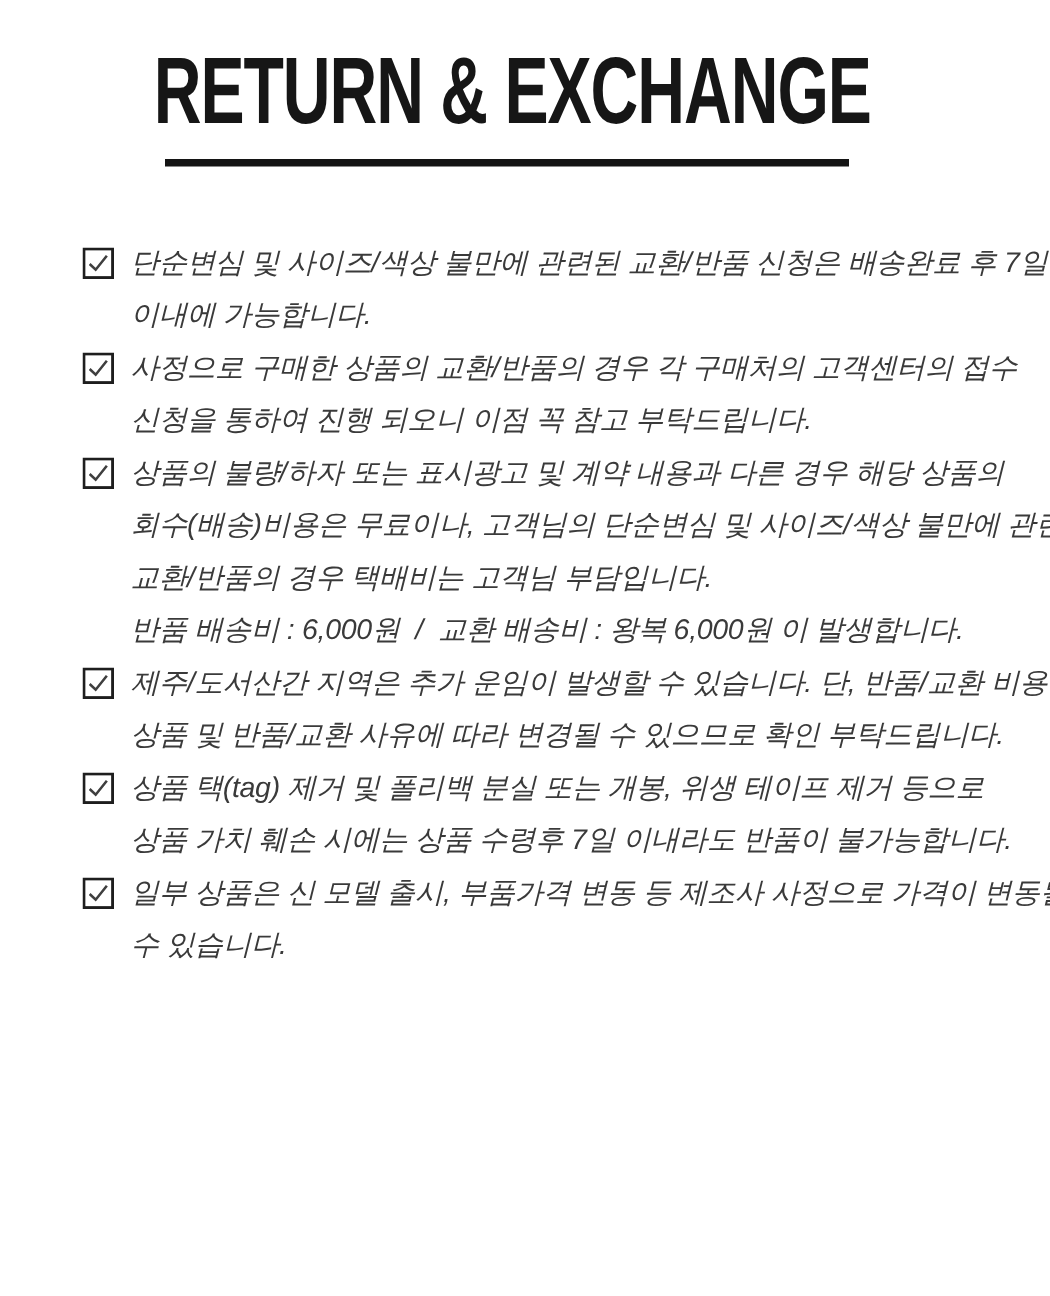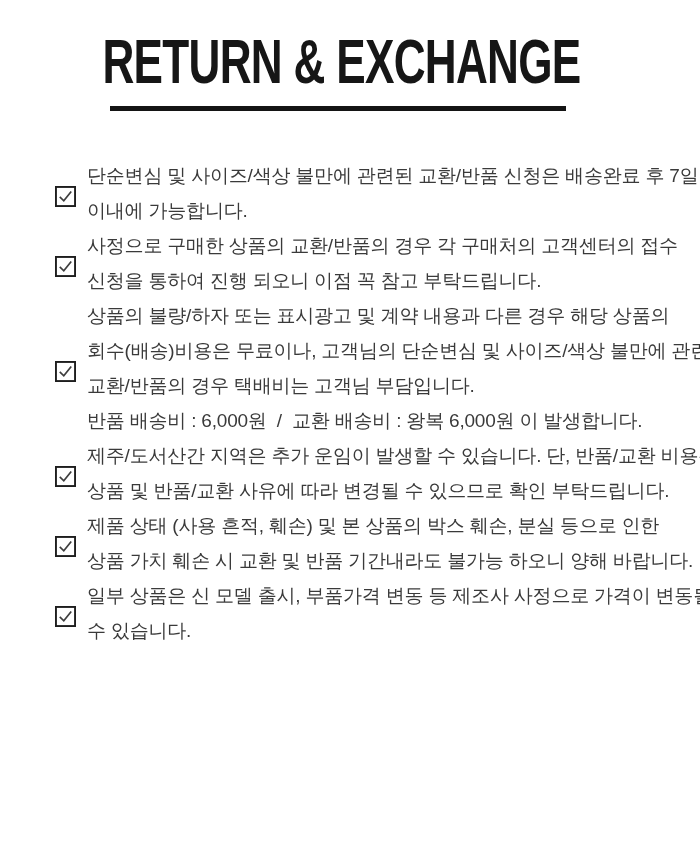--- a/index.html
+++ b/index.html
@@ -38,21 +38,22 @@
     background: #141414;
     margin: 13px auto 0 auto;
   }
   .policy {
     margin-top: 47px;
     padding-left: 55px;
     padding-right: 20px;
   }
   .item {
     display: flex;
-    align-items: center;
+    align-items: flex-start;
+    font-style: italic;
   }
   .checkbox {
     flex: 0 0 auto;
     width: 21px;
     height: 21px;
     margin-top: 7px;
     margin-right: 11px;
   }
   .checkbox svg {
     display: block;
@@ -116,31 +117,31 @@
       <span class="checkbox">
         <svg viewBox="0 0 22 22" width="21" height="21">
             <rect x="1" y="1" width="20" height="20" fill="none" stroke="#1e1e1e" stroke-width="2"></rect>
             <path d="M5 11.5 L9.2 15.5 L17 5.8" fill="none" stroke="#3f3f3f" stroke-width="1.8"></path>
           </svg>
       </span>
       <span class="item-text">제주/도서산간 지역은 추가 운임이 발생할 수 있습니다. 단, 반품/교환 비용은
 상품 및 반품/교환 사유에 따라 변경될 수 있으므로 확인 부탁드립니다.</span>
     </div>
 
-
     <div class="item">
       <span class="checkbox">
         <svg viewBox="0 0 22 22" width="21" height="21">
             <rect x="1" y="1" width="20" height="20" fill="none" stroke="#1e1e1e" stroke-width="2"></rect>
             <path d="M5 11.5 L9.2 15.5 L17 5.8" fill="none" stroke="#3f3f3f" stroke-width="1.8"></path>
           </svg>
       </span>
-      <span class="item-text">제품 상태 (사용 흔적, 훼손) 및 본 상품의 박스 훼손, 분실 등으로 인한
-상품 가치 훼손 시 교환 및 반품 기간내라도 불가능 하오니 양해 바랍니다.</span>
+      <span class="item-text">상품 택(tag) 제거 및 폴리백 분실 또는 개봉, 위생 테이프 제거 등으로
+상품 가치 훼손 시에는 상품 수령후 7일 이내라도 반품이 불가능합니다.</span>
     </div>
+
 
 
     <div class="item">
       <span class="checkbox">
         <svg viewBox="0 0 22 22" width="21" height="21">
             <rect x="1" y="1" width="20" height="20" fill="none" stroke="#1e1e1e" stroke-width="2"></rect>
             <path d="M5 11.5 L9.2 15.5 L17 5.8" fill="none" stroke="#3f3f3f" stroke-width="1.8"></path>
           </svg>
       </span>
       <span class="item-text">일부 상품은 신 모델 출시, 부품가격 변동 등 제조사 사정으로 가격이 변동될

